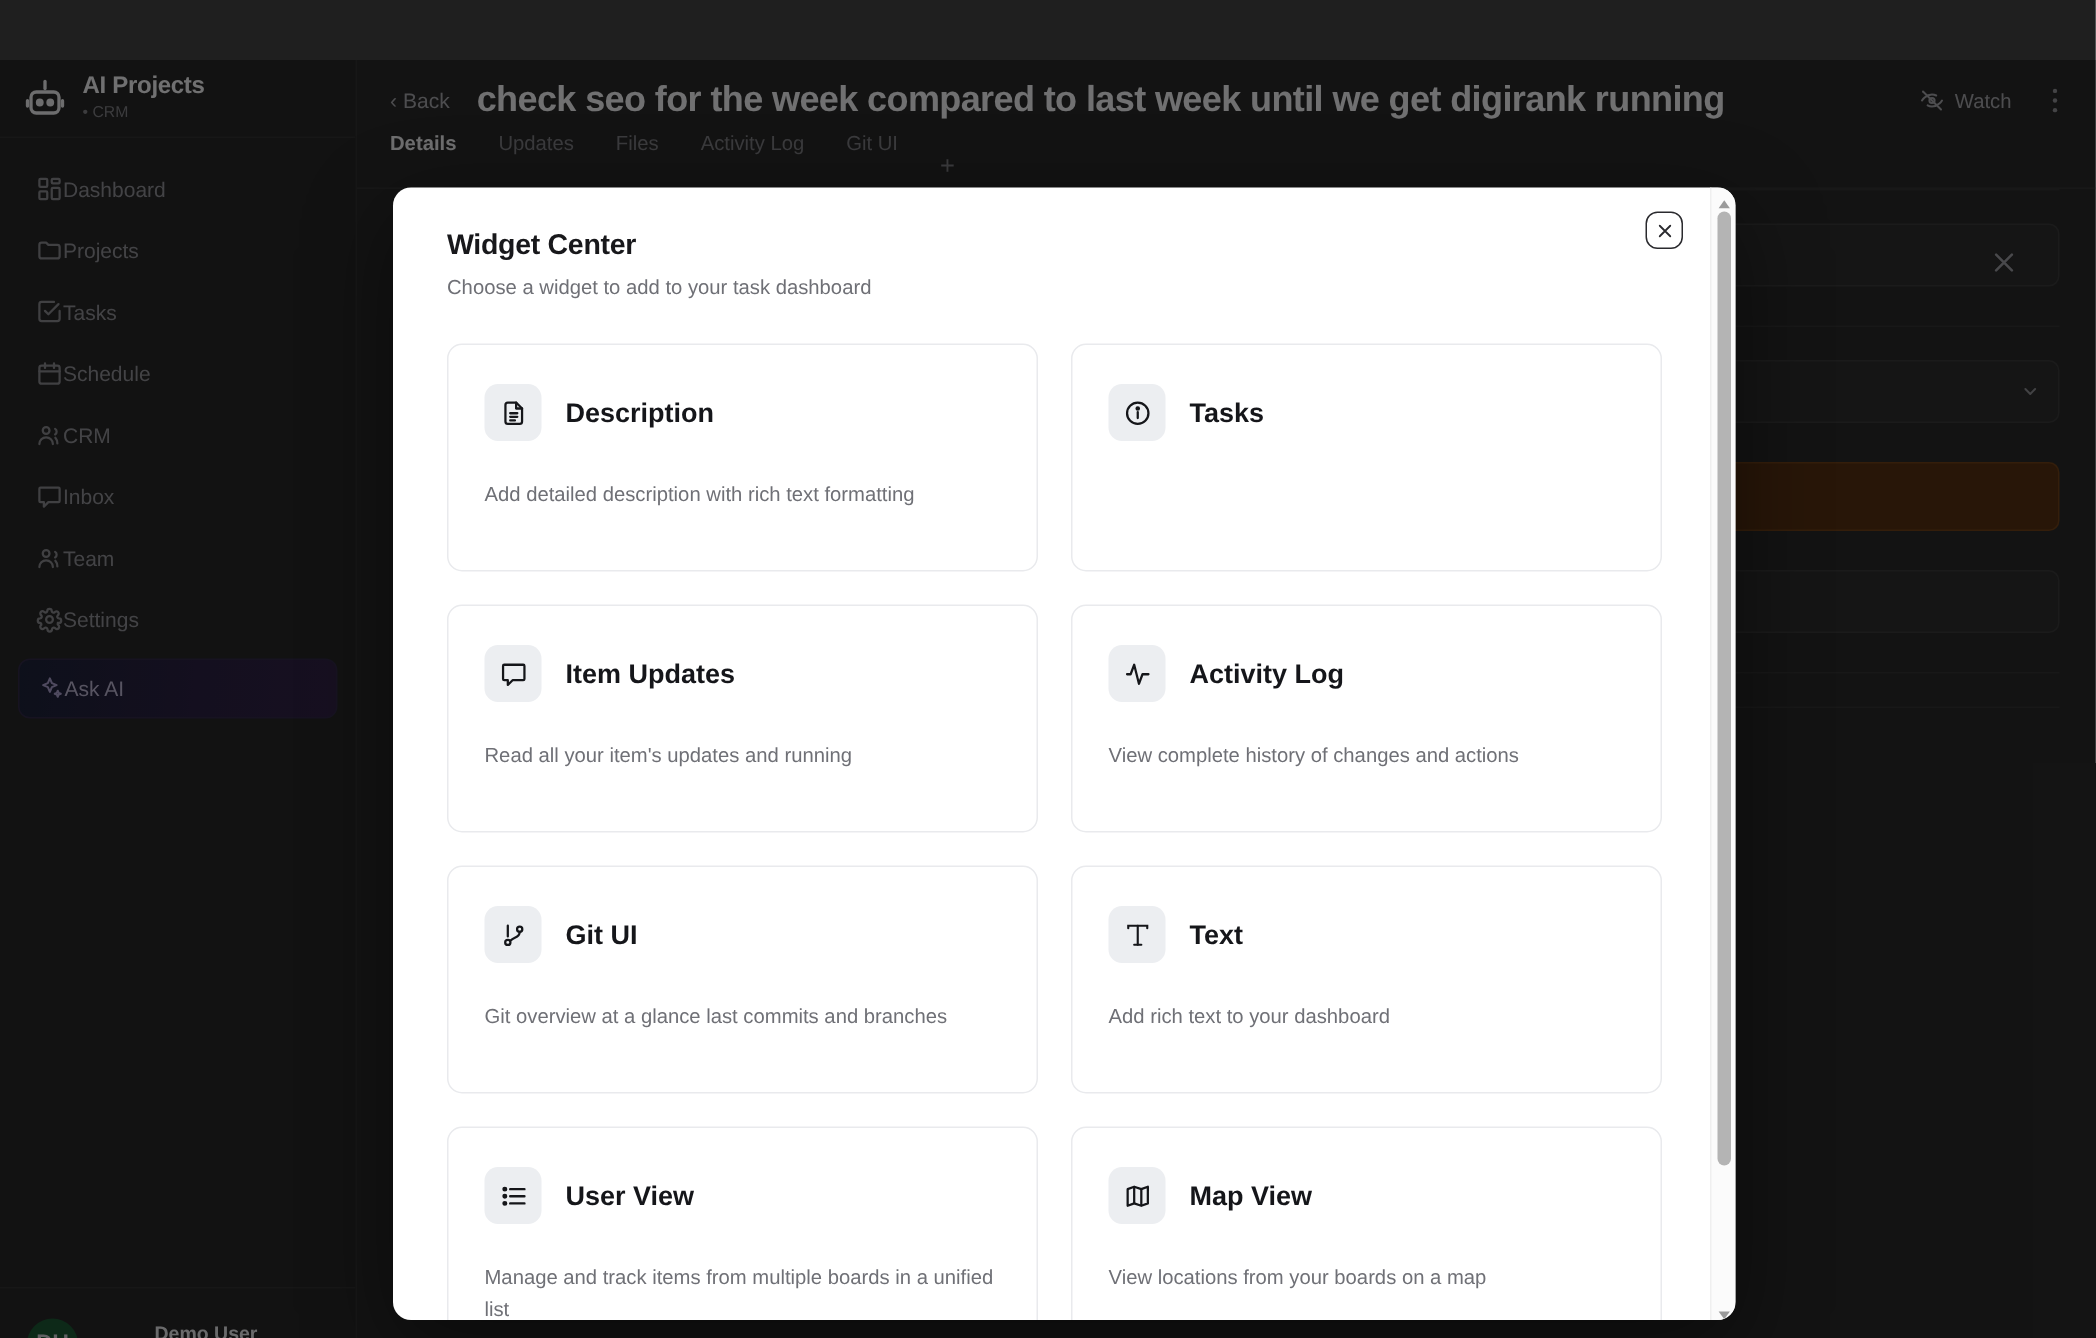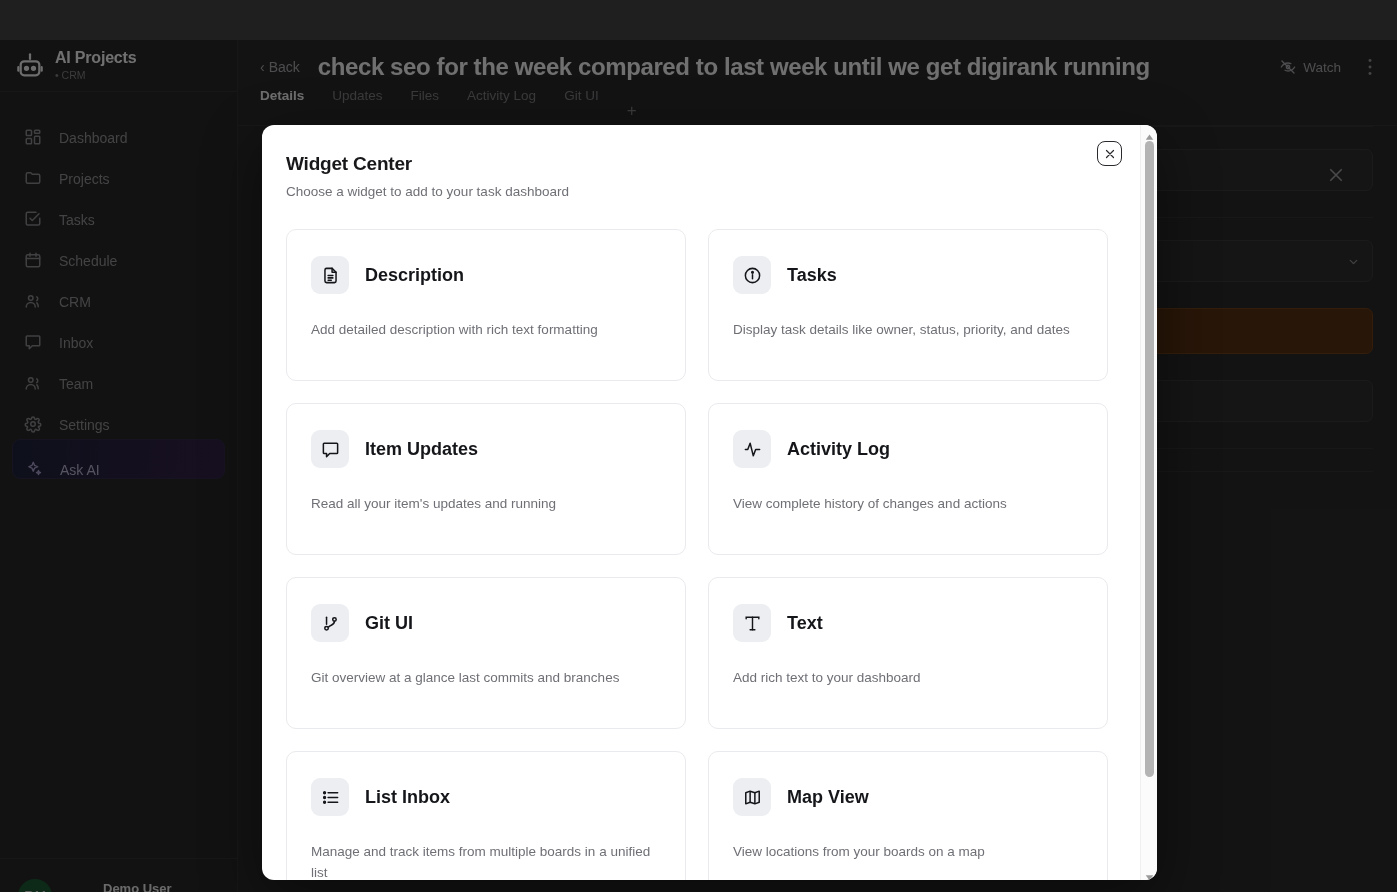--- a/index.html
+++ b/index.html
@@ -26,21 +26,21 @@
     height: 52px; display: flex; align-items: center; gap: 11px;
     padding: 0 16px; border-bottom: 1px solid #2b2b2b;
   }
   .sb-logo { width: 28px; height: 28px; color: #e9e9ea; flex: 0 0 28px; }
   .sb-brand { display: flex; flex-direction: column; line-height: 1.05; }
   .sb-title { font-size: 16px; font-weight: bold; color: #f0f0f1; letter-spacing: -.2px; }
   .sb-sub { font-size: 10.5px; color: #7c7c80; margin-top: 3px; }
 
   .sb-nav { padding: 14px 12px 0 12px; display: flex; flex-direction: column; gap: 1px; }
   .sb-item {
-    display: flex; align-items: flex-end; gap: 17px;
+    display: flex; align-items: center; gap: 0;
     height: 40px; padding: 0 12px; border-radius: 8px;
     color: #8d8d92; font-size: 14px; cursor: pointer;
   }
   .sb-item .ic { width: 18px; height: 18px; flex: 0 0 18px; color: #85858a; }
   .sb-item.ask {
     background: linear-gradient(95deg, #161b33 0%, #241a3c 55%, #2b1b40 100%);
     color: #b9b2cf; margin-top: 5px;
     border: 1px solid #2a2342;
   }
   .sb-item.ask .ic { color: #a79ccb; }
@@ -100,21 +100,21 @@
 
   
   .scrim { position: absolute; inset: 0; background: rgba(8,8,8,0.55); }
 
   
   .modal {
     position: absolute; left: 262px; top: 85px;
     width: 895px; height: 755px;
     background: #ffffff; border-radius: 12px;
     box-shadow: 0 18px 60px rgba(0,0,0,.45);
-    display: flex; overflow: hidden;
+    display: flex; overflow: hidden; padding-left: 12px;
   }
   .modal-body { flex: 1 1 auto; overflow: hidden; position: relative; padding: 0; }
   .modal-inner { padding: 28px 32px 0 24px; }
   .m-title { font-size: 19px; font-weight: bold; color: #18181b; letter-spacing: -.2px; }
   .m-sub { font-size: 13.5px; color: #6f7076; margin-top: 9px; }
 
   .close-btn {
     position: absolute; right: 18px; top: 16px;
     width: 25px; height: 25px; border-radius: 8px;
     border: 1.6px solid #2a2a2e; background: #fff;
@@ -371,21 +371,20 @@
             <div class="card-head">
               <span class="card-ic">
                 <svg viewBox="0 0 24 24" fill="none" stroke="currentColor" stroke-width="1.9" stroke-linecap="round">
                     <circle cx="12" cy="12" r="9"></circle>
                     <path d="M12 11v5"></path>
                     <circle cx="12" cy="8" r="1" fill="currentColor"></circle>
                   </svg>
               </span>
               <span class="card-title">Tasks</span>
             </div>
-            <div class="card-desc">Display task details like owner, status, priority, and dates</div>
           </div>
 
           <div class="card">
             <div class="card-head">
               <span class="card-ic">
                 <svg viewBox="0 0 24 24" fill="none" stroke="currentColor" stroke-width="1.9" stroke-linejoin="round">
                     <path d="M20 4H4a1 1 0 0 0-1 1v11a1 1 0 0 0 1 1h3v4l4-4h9a1 1 0 0 0 1-1V5a1 1 0 0 0-1-1z"></path>
                   </svg>
               </span>
               <span class="card-title">Item Updates</span>
@@ -437,21 +436,21 @@
           <div class="card">
             <div class="card-head">
               <span class="card-ic">
                 <svg viewBox="0 0 24 24" fill="none" stroke="currentColor" stroke-width="2" stroke-linecap="round">
                     <path d="M9 6h12M9 12h12M9 18h12"></path>
                     <circle cx="4.5" cy="6" r="1.1" fill="currentColor"></circle>
                     <circle cx="4.5" cy="12" r="1.1" fill="currentColor"></circle>
                     <circle cx="4.5" cy="18" r="1.1" fill="currentColor"></circle>
                   </svg>
               </span>
-              <span class="card-title">List Inbox</span>
+              <span class="card-title">User View</span>
             </div>
             <div class="card-desc">Manage and track items from multiple boards in a unified list</div>
           </div>
 
           <div class="card">
             <div class="card-head">
               <span class="card-ic">
                 <svg viewBox="0 0 24 24" fill="none" stroke="currentColor" stroke-width="1.9" stroke-linejoin="round">
                     <path d="M9 4L3.5 6v14L9 18l6 2 5.5-2V4L15 6z"></path>
                     <path d="M9 4v14M15 6v14"></path>

